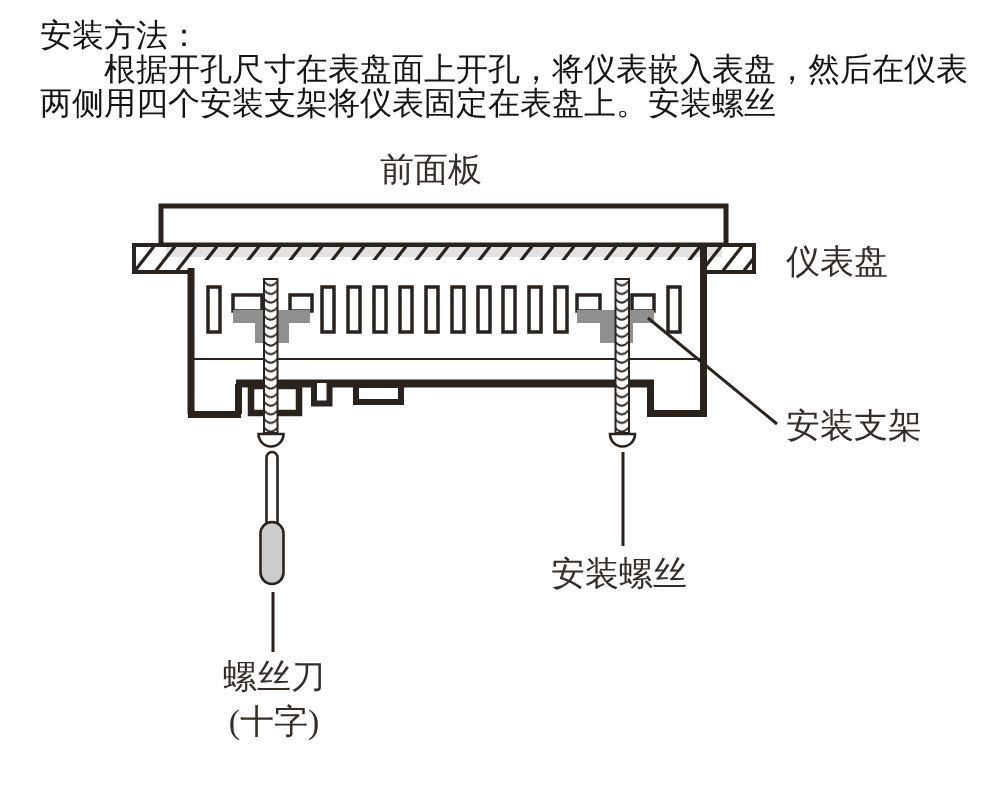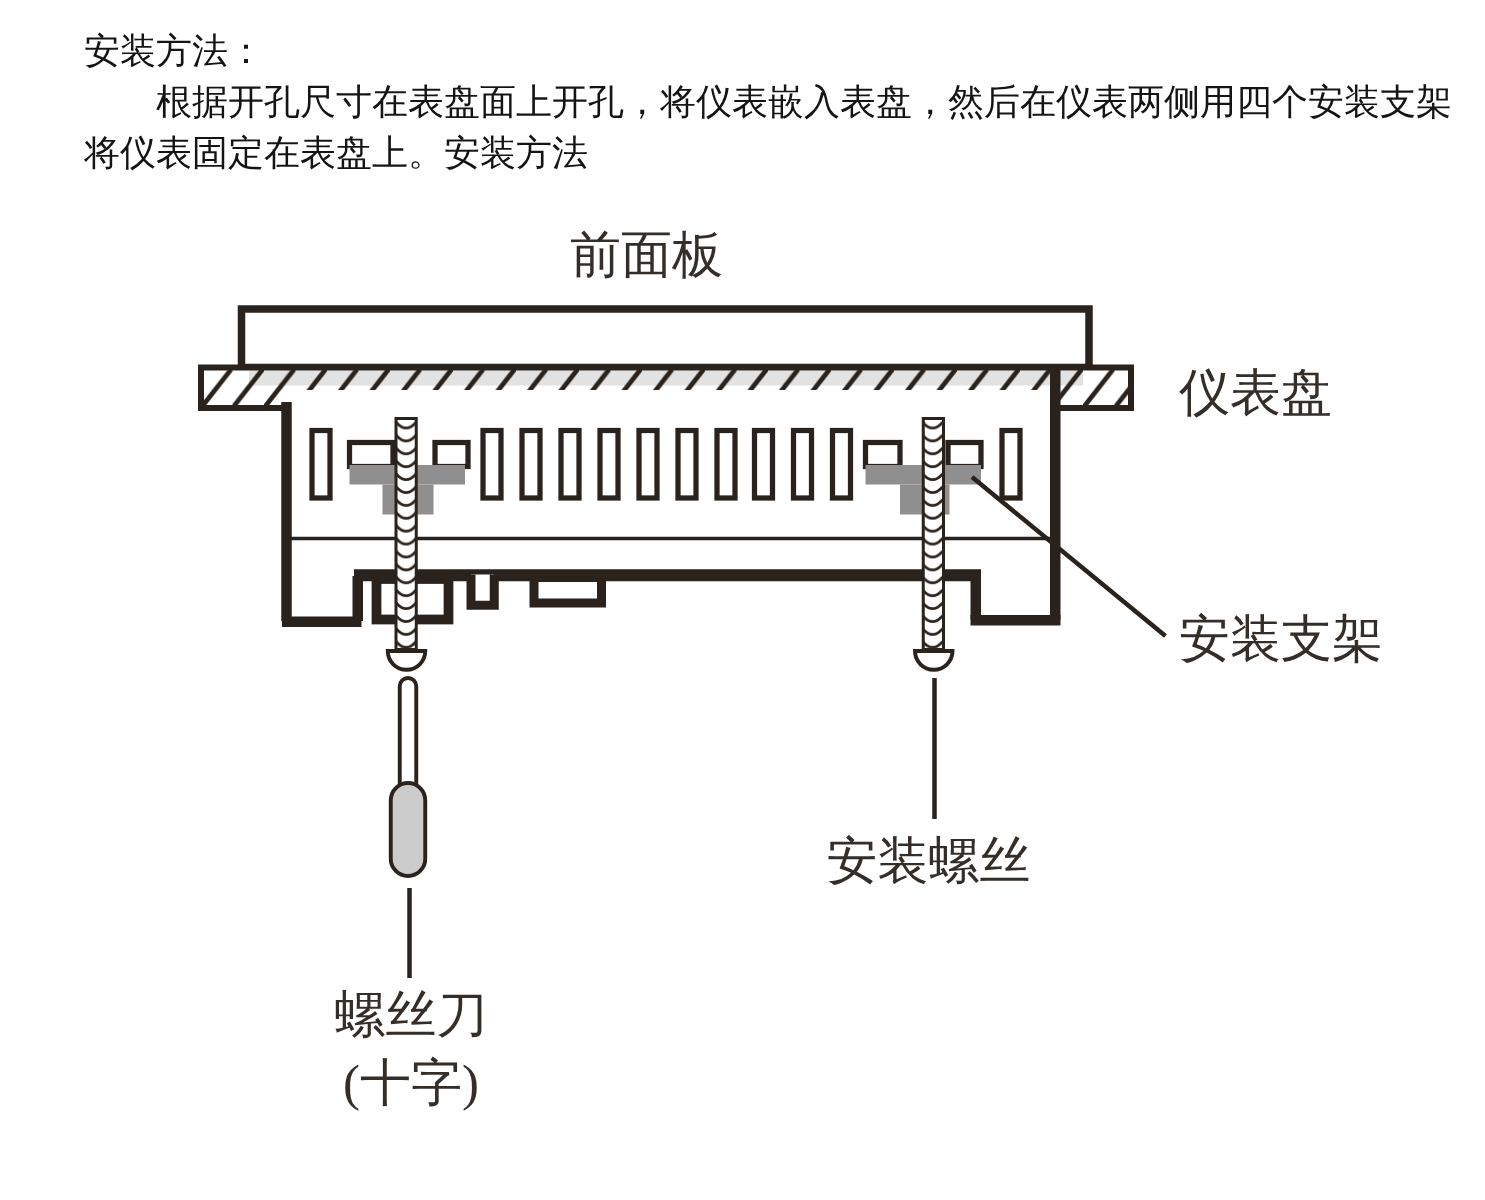--- a/index.html
+++ b/index.html
@@ -1,31 +1,31 @@
 <!DOCTYPE html>
 <html><head>
 <meta charset="utf-8">
 <style>
   html,body{margin:0;padding:0;background:#ffffff;}
   body{width:990px;height:800px;position:relative;overflow:hidden;
        font-family:"Liberation Serif","DejaVu Serif",serif;color:#141414;}
   .doc-text{position:absolute;left:40px;top:18px;width:935px;
-            font-size:24px;line-height:34px;margin-left:16px;}
+            font-size:32px;line-height:34px;}
   .doc-text .heading{margin:0;font-weight:normal;}
   .doc-text p{margin:0;text-indent:2em;}
   .diagram-svg{position:absolute;left:0;top:140px;}
   .dlabel{font-family:"Liberation Serif","DejaVu Serif",serif;
           font-size:34px;fill:#352e28;}
 </style>
 </head>
 <body>
 
 <div class="doc-text">
   <div class="heading">安装方法：</div>
-  <p>根据开孔尺寸在表盘面上开孔，将仪表嵌入表盘，然后在仪表两侧用四个安装支架将仪表固定在表盘上。安装方法</p>
+  <p>根据开孔尺寸在表盘面上开孔，将仪表嵌入表盘，然后在仪表两侧用四个安装支架将仪表固定在表盘上。安装螺丝</p>
 </div>
 
 <svg class="diagram-svg" width="990" height="660" viewBox="0 140 990 660" xmlns="http://www.w3.org/2000/svg">
   <defs>
     <pattern id="hatch" patternUnits="userSpaceOnUse" width="21" height="27" patternTransform="translate(134,245)">
       <path d="M-4,32 L25,-5" stroke="#2a231d" stroke-width="3.2" fill="none"></path>
     </pattern>
     <pattern id="thread" patternUnits="userSpaceOnUse" width="13.5" height="8.6" patternTransform="translate(264,279)">
       <rect width="13.5" height="8.6" fill="#ffffff"></rect>
       <path d="M0,2.4 Q6.75,10.4 13.5,2.4" fill="none" stroke="#2a231d" stroke-width="1.9"></path>

